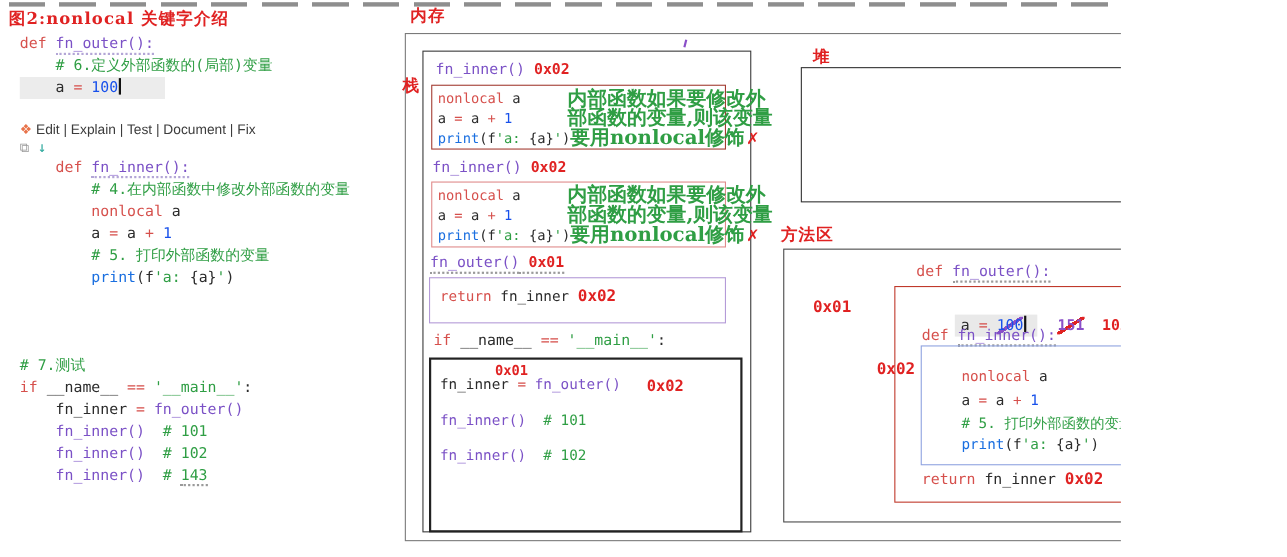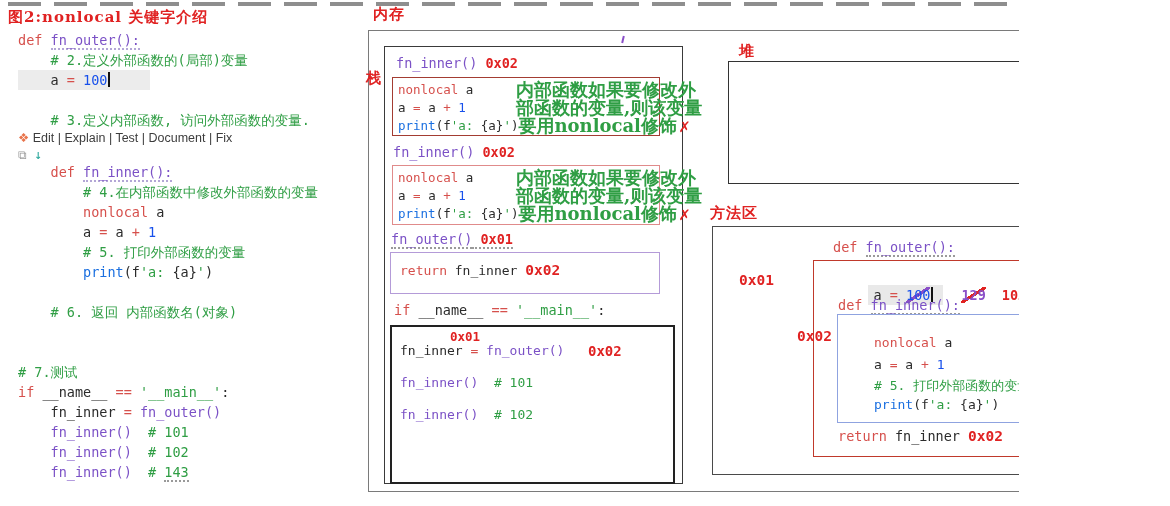--- a/index.html
+++ b/index.html
@@ -99,34 +99,32 @@
 </style>
 </head>
 <body>
 
 <div id="page">
   <div class="abs" id="top-dashes"></div>
 
   <div class="abs zone-label" id="figure-title">图2:nonlocal 关键字介绍</div>
   <div class="abs" id="editor">
       <div class="code-line"><span class="tk-kw">def </span><span class="tk-fn u-squig">fn_outer():</span></div>
-      <div class="code-line"><span class="tk-cm">    # 2.定义外部函数的(局部)变量</span></div>
+      <div class="code-line"><span class="tk-cm">    # 6.定义外部函数的(局部)变量</span></div>
       <div class="code-line hl"><span class="tk-tx">    </span><span class="tk-tx">a </span><span class="tk-op">= </span><span class="tk-num">100</span><span class="tk-cursor"></span></div>
       <div class="code-line"></div>
-      <div class="code-line"><span class="tk-cm">    # 3.定义内部函数, 访问外部函数的变量.</span></div>
       <div class="code-line lens"><span class="tk-lensicon">❖ </span><span class="tk-lens">Edit | Explain | Test | Document | Fix</span></div>
       <div class="code-line icons"><span class="tk-cube">⧉</span><span class="tk-tealarrow"> ↓</span></div>
       <div class="code-line"><span class="tk-tx">    </span><span class="tk-kw">def </span><span class="tk-fn u-squig">fn_inner():</span></div>
       <div class="code-line"><span class="tk-cm">        # 4.在内部函数中修改外部函数的变量</span></div>
       <div class="code-line"><span class="tk-tx">        </span><span class="tk-kw">nonlocal </span><span class="tk-tx">a</span></div>
       <div class="code-line"><span class="tk-tx">        </span><span class="tk-tx">a </span><span class="tk-op">= </span><span class="tk-tx">a </span><span class="tk-op">+ </span><span class="tk-num">1</span></div>
       <div class="code-line"><span class="tk-cm">        # 5. 打印外部函数的变量</span></div>
       <div class="code-line"><span class="tk-tx">        </span><span class="tk-call">print</span><span class="tk-tx">(f</span><span class="tk-str">'a: </span><span class="tk-tx">{a}</span><span class="tk-str">'</span><span class="tk-tx">)</span></div>
       <div class="code-line"></div>
-      <div class="code-line"><span class="tk-cm">    # 6. 返回 内部函数名(对象)</span></div>
       <div class="code-line"></div>
       <div class="code-line"></div>
       <div class="code-line"><span class="tk-cm"># 7.测试</span></div>
       <div class="code-line"><span class="tk-kw">if </span><span class="tk-tx">__name__ </span><span class="tk-op">== </span><span class="tk-str">'__main__'</span><span class="tk-tx">:</span></div>
       <div class="code-line"><span class="tk-tx">    </span><span class="tk-tx">fn_inner </span><span class="tk-op">= </span><span class="tk-fn">fn_outer()</span></div>
       <div class="code-line"><span class="tk-tx">    </span><span class="tk-fn">fn_inner()</span><span class="tk-cm">  # 101</span></div>
       <div class="code-line"><span class="tk-tx">    </span><span class="tk-fn">fn_inner()</span><span class="tk-cm">  # 102</span></div>
       <div class="code-line"><span class="tk-tx">    </span><span class="tk-fn">fn_inner()</span><span class="tk-cm">  # </span><span class="tk-cm u-dots">143</span></div>
     </div>
 
@@ -186,21 +184,21 @@
 
   <div class="abs zone-label" id="heap-label">堆</div>
   <div class="abs" id="heap-box"></div>
 
   <div class="abs zone-label" id="ma-label">方法区</div>
   <div class="abs" id="ma-box"></div>
   <div class="abs ma-code" id="ma-def-outer"><span class="tk-kw">def </span><span class="tk-fn u-dots">fn_outer():</span></div>
   <div class="abs" id="ma-red-box"></div>
   <div class="abs" id="ma-addr-outer">0x01</div>
   <div class="abs" id="ma-var-line">
-    <span class="hl2"><span class="tk-tx">a </span><span class="tk-op">= </span><span class="tk-num u-slashp">100</span><span class="tk-cursor"></span></span><span class="old-val">129</span><span class="new-val">102</span>
+    <span class="hl2"><span class="tk-tx">a </span><span class="tk-op">= </span><span class="tk-num u-slashp">100</span><span class="tk-cursor"></span></span><span class="old-val">151</span><span class="new-val">102</span>
   </div>
   <div class="abs ma-code" id="ma-def-inner"><span class="tk-kw">def </span><span class="tk-fn u-dots">fn_inner():</span></div>
   <div class="abs" id="ma-blue-box">
     <div class="ma-inner-line" style="top:18px"><span class="tk-kw">nonlocal </span><span class="tk-tx">a</span></div>
     <div class="ma-inner-line" style="top:40px"><span class="tk-tx">a </span><span class="tk-op">= </span><span class="tk-tx">a </span><span class="tk-op">+ </span><span class="tk-num">1</span></div>
     <div class="ma-inner-line" style="top:61px"><span class="tk-cm"># 5. 打印外部函数的变量</span></div>
     <div class="ma-inner-line" style="top:80px"><span class="tk-call">print</span><span class="tk-tx">(f</span><span class="tk-str">'a: </span><span class="tk-tx">{a}</span><span class="tk-str">'</span><span class="tk-tx">)</span></div>
   </div>
   <div class="abs" id="ma-addr-inner">0x02</div>
   <div class="abs ma-code" id="ma-return"><span class="tk-kw">return </span><span class="tk-tx">fn_inner </span><span class="tk-addrbig">0x02</span></div>

